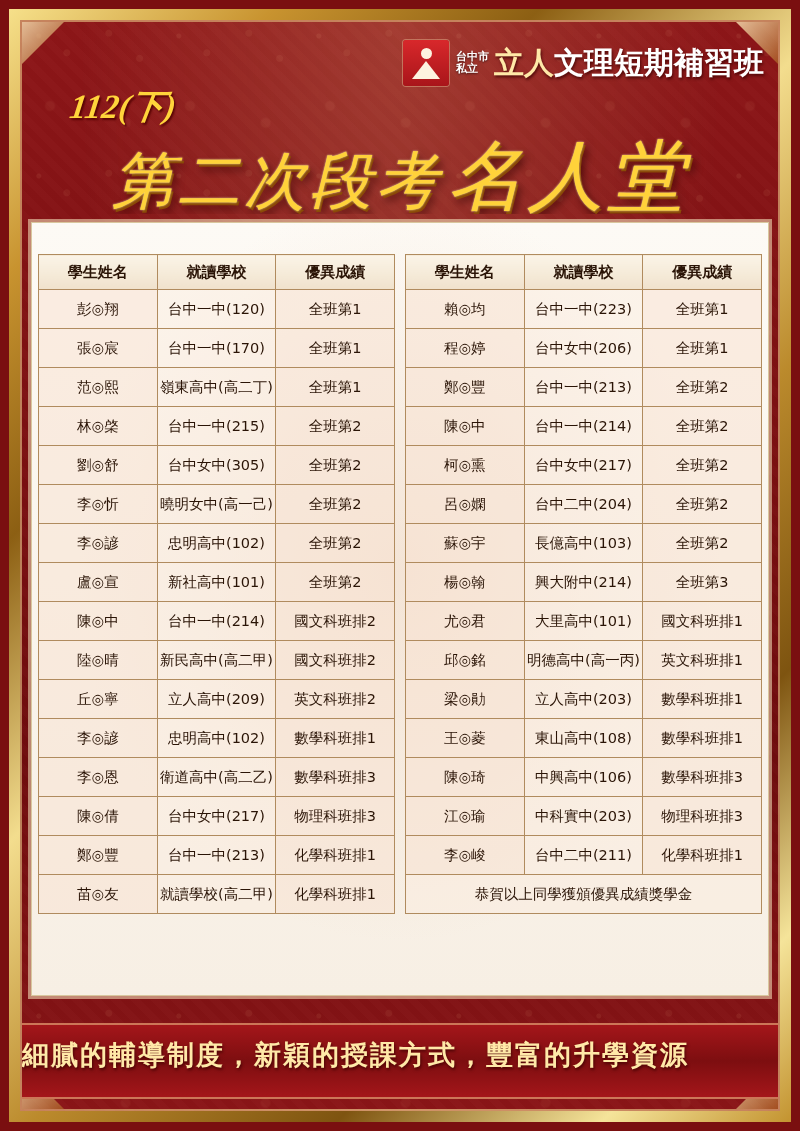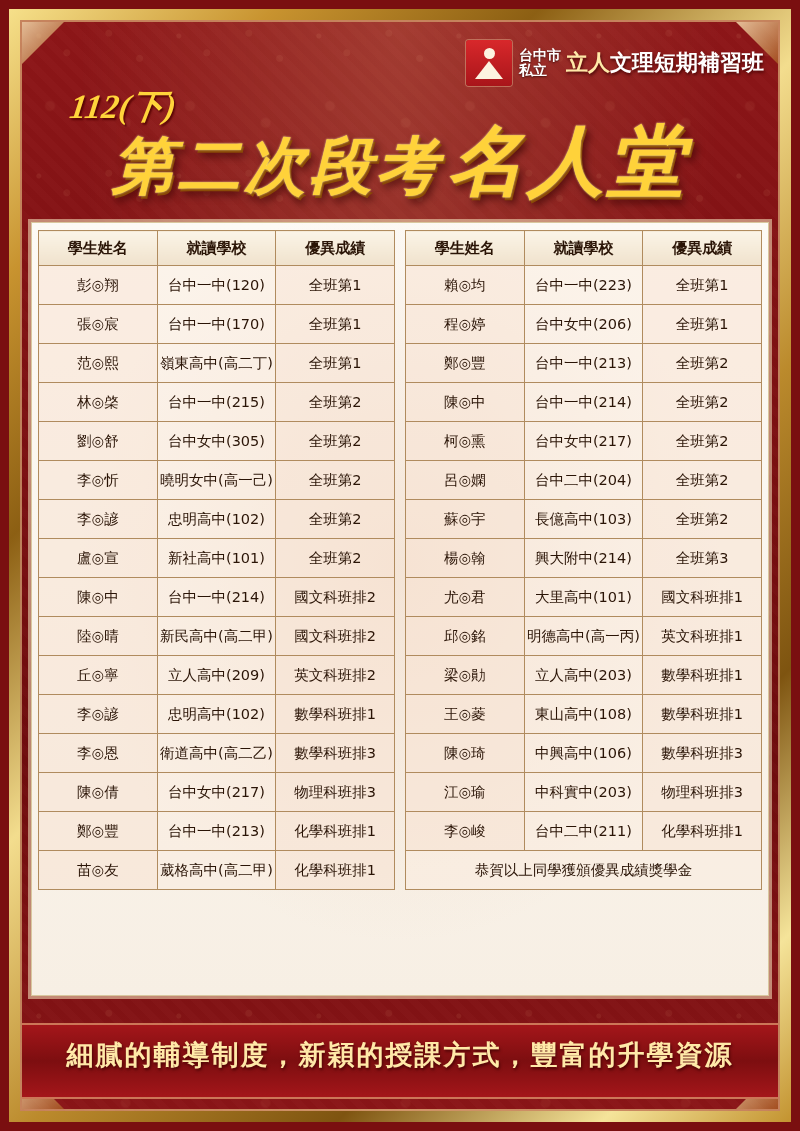--- a/index.html
+++ b/index.html
@@ -96,28 +96,28 @@
     border-right: 14px solid transparent;
     border-bottom: 18px solid #fdf3e0;
   }
   .logo-small {
     display: flex;
     flex-direction: column;
     justify-content: center;
     line-height: 1.05;
     margin-right: 5px;
     color: #fff;
-    font-size: 14px;
+    font-size: 11px;
     font-weight: bold;
     font-family: "DejaVu Sans", sans-serif;
     text-shadow: 0 1px 2px rgba(0,0,0,0.6);
   }
   .logo-name {
     color: #ffffff;
-    font-size: 22px;
+    font-size: 30px;
     font-weight: bold;
     letter-spacing: 0px;
     font-family: "DejaVu Sans", sans-serif;
     text-shadow: 1px 2px 3px rgba(60,0,0,0.8);
   }
   .logo-name .accent {
     color: #ffe9a8;
   }
   .title-year {
     position: absolute;
@@ -126,26 +126,26 @@
     font-size: 34px;
     font-style: italic;
     font-weight: bold;
     color: #ffd43b;
     font-family: "Liberation Serif", serif;
     text-shadow: 2px 2px 2px rgba(80,0,0,0.85);
     transform: skewX(-8deg);
   }
   .title-main {
     position: absolute;
-    top: 89px;
+    top: 104px;
     left: 50%;
     transform: translateX(-50%);
     white-space: nowrap;
     font-family: "DejaVu Serif", serif;
-    font-weight: bold;
+    font-weight: normal;
     font-style: italic;
     color: #ffd23a;
     font-size: 62px;
     letter-spacing: 4px;
     text-shadow:
       0 0 2px #fff3b0,
       2px 3px 0 #8a4a07,
       4px 6px 8px rgba(50,0,0,0.75);
   }
   .title-main .big {
@@ -172,20 +172,21 @@
     inset: 0;
     background: radial-gradient(ellipse at 50% 45%, rgba(230,190,160,0.30) 0%, rgba(255,255,255,0) 62%);
     pointer-events: none;
   }
   table.honor {
     position: relative;
     width: 100%;
     border-collapse: collapse;
     font-family: "DejaVu Sans", sans-serif;
     table-layout: fixed;
+    margin-top: 24px;
   }
   table.honor th, table.honor td {
     border: 1px solid #b08b5e;
     height: 38px;
     text-align: center;
     font-size: 14.5px;
     color: #2a1406;
     padding: 0 2px;
     white-space: nowrap;
     overflow: hidden;
@@ -220,21 +221,20 @@
     top: 22px;
     height: 72px;
     background: linear-gradient(180deg,#a4161a 0%,#7d0e10 50%,#a4161a 100%);
     border-top: 2px solid rgba(245,215,150,0.5);
     border-bottom: 2px solid rgba(245,215,150,0.5);
   }
   .footer-text {
     position: absolute;
     left: 0; right: 0;
     top: 36px;
-    text-align: center;
     font-family: "DejaVu Serif", serif;
     font-weight: bold;
     font-size: 27px;
     color: #ffe9a8;
     letter-spacing: 2px;
     text-shadow: 1px 2px 3px rgba(60,0,0,0.8);
   }
   .corner {
     position: absolute;
     width: 42px; height: 42px;
@@ -425,21 +425,21 @@
           <td class="name">鄭◎豐</td>
           <td class="school">台中一中(213)</td>
           <td class="score">化學科班排1</td>
           <td class="gap"></td>
           <td class="name">李◎峻</td>
           <td class="school">台中二中(211)</td>
           <td class="score">化學科班排1</td>
         </tr>
         <tr>
           <td class="name">苗◎友</td>
-          <td class="school">葳格高中(高二甲)</td>
+          <td class="school">就讀學校(高二甲)</td>
           <td class="score">化學科班排1</td>
           <td class="gap"></td>
           <td class="note" colspan="3">恭賀以上同學獲頒優異成績獎學金</td>
         </tr>
       </tbody>
     </table>
   </div>
 
   <div class="footer">
     <div class="footer-band"></div>

